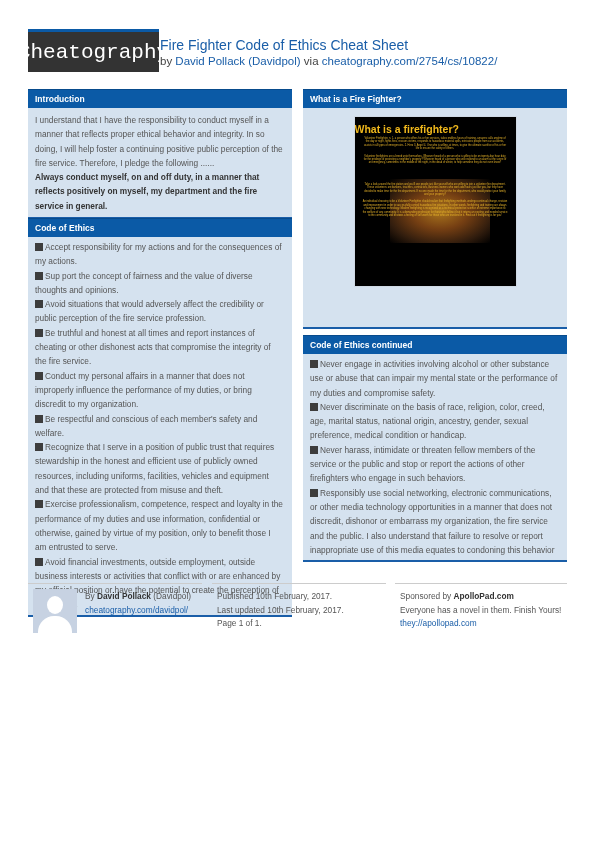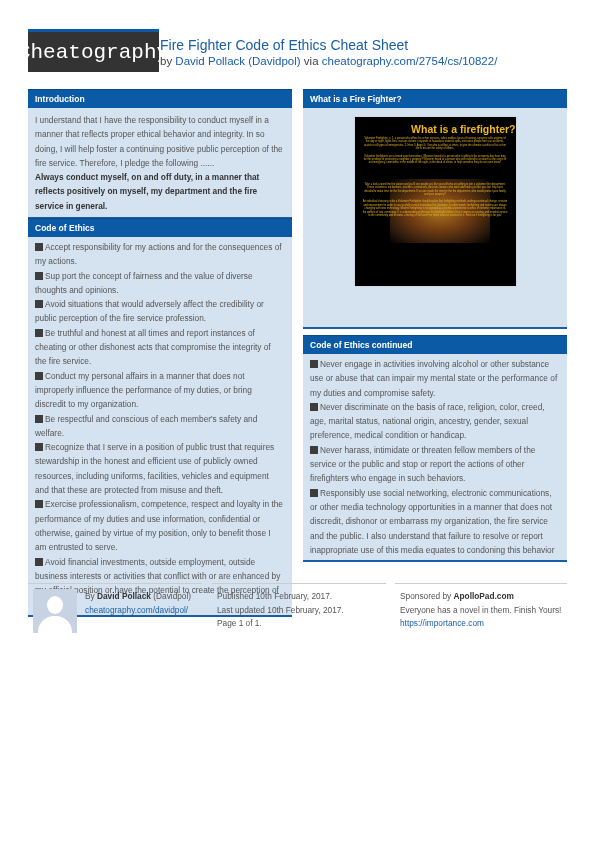--- a/index.html
+++ b/index.html
@@ -30,21 +30,21 @@
     .credit { font-size: 8.3px; line-height: 14px; padding: 3px 7px 4px 7px; color: #555; }
     .bullet {
       display: inline-block; width: 8px; height: 8px; background: #3d3d3d;
       margin-right: 2px; vertical-align: -1px;
     }
 
     .ff-img {
       margin: 8px auto 0 auto; width: 163px; height: 171px; background: #000;
       border: 1px solid #cfd9e4; position: relative; overflow: hidden;
     }
-    .ff-img .h { color: #f0b81c; font-size: 10.5px; font-weight: bold; text-align: right; margin-top: 6px; }
+    .ff-img .h { color: #f0b81c; font-size: 10.5px; font-weight: bold; text-align: left; margin-top: 6px; }
     .ff-img .txt { color: #e7b42a; font-size: 2.6px; line-height: 3.4px; text-align: center; padding: 2px 8px; }
     .ff-img .glow {
       position: absolute; left: 35px; top: 62px; width: 100px; height: 64px;
       background: radial-gradient(ellipse at 50% 50%, #c98b22 0%, #8a4a16 40%, #3a2210 75%, rgba(0,0,0,0) 100%);
       opacity: 0.85;
     }
     .ff-img .overlay { position: absolute; left: 0; top: 0; width: 100%; }
 
     .footer-line { position: absolute; height: 1px; background: #cccccc; top: 583px; }
     .avatar {
@@ -150,14 +150,14 @@
   <div>Last updated 10th February, 2017.</div>
   <div>Page 1 of 1.</div>
 </div>
 
 <div class="foot-text" style="left:400px; top:590px;">
   <div>
     <span>Sponsored by</span>
     <b>ApolloPad.com</b>
   </div>
   <div>Everyone has a novel in them. Finish Yours!</div>
-  <div><a>https://importance.com</a></div>
+  <div><a>they://apollopad.com</a></div>
 </div>
 
 </body></html>

